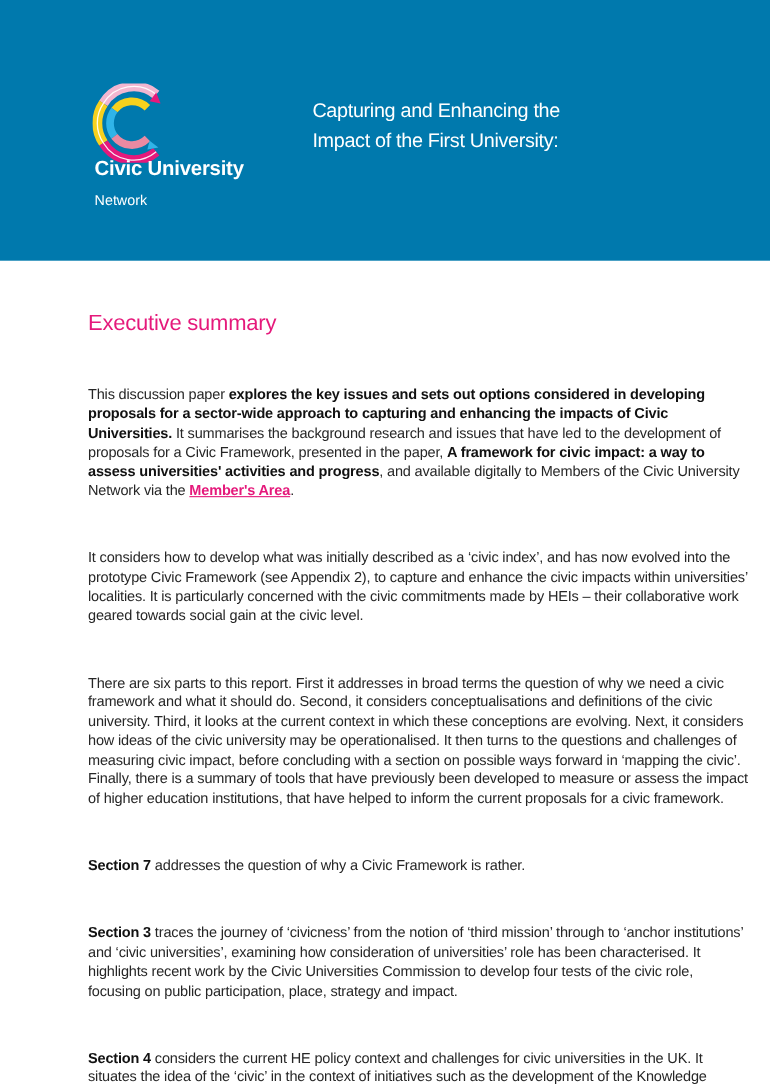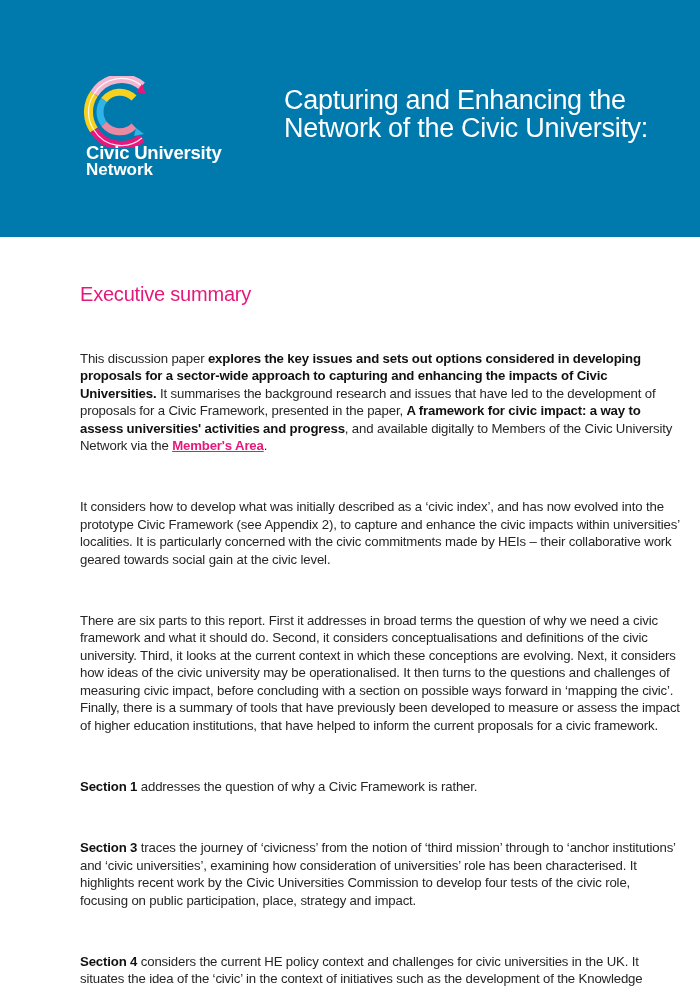--- a/index.html
+++ b/index.html
@@ -12,29 +12,29 @@
     }
     .logo {
       position: absolute; left: 84px; top: 76px; width: 160px; height: 110px;
     }
     .logo-mark { position: absolute; left: 0; top: 0; width: 68px; height: 72px; }
     .logo-name {
       position: absolute; left: 2px; top: 66px; color: #fff;
       font-size: 18.5px; font-weight: bold; letter-spacing: -0.2px; white-space: nowrap;
     }
     .logo-sub {
-      position: absolute; left: 2px; top: 84px; color: #fff;
-      font-size: 17px; font-weight: bold; white-space: nowrap;
+      position: absolute; left: 2px; top: 98px; color: #fff;
+      font-size: 13px; font-weight: normal; white-space: nowrap;
     }
 
     .title-block {
       position: absolute; left: 284px; top: 86px; width: 400px; color: #fff;
     }
     .title-line {
-      font-size: 27px; line-height: 28px; letter-spacing: -0.3px; white-space: nowrap;
+      font-size: 18px; line-height: 28px; letter-spacing: -0.3px; white-space: nowrap;
     }
     .subtitle-line {
       font-size: 19.5px; line-height: 26px; font-weight: normal; white-space: nowrap;
       letter-spacing: -0.3px;
     }
 
     .content {
       position: absolute; left: 80px; top: 282px; width: 600px;
     }
     .section-heading {
@@ -67,32 +67,32 @@
       <path d="M58 10 A32 32 0 0 0 10 18 M10 18 A32 32 0 0 0 10 54 M10 54 A32 32 0 0 0 58 62" fill="none" stroke="#ffffff" stroke-width="1.2" opacity="0.9"></path>
       <path d="M58 8 L62 18 L52 16 Z" fill="#e5197b"></path>
       <path d="M52 52 L60 58 L50 60 Z" fill="#30b4e8"></path>
     </svg>
     <div class="logo-name">Civic University</div>
     <div class="logo-sub">Network</div>
   </div>
 
   <div class="title-block">
     <div class="title-line">Capturing and Enhancing the</div>
-    <div class="title-line">Network of the Civic University:</div>
+    <div class="title-line">Impact of the First University:</div>
   </div>
 </div>
 
 <div class="content">
   <h2 class="section-heading">Executive summary</h2>
 
   <p class="para"><span>This discussion paper </span><b>explores the key issues and sets out options considered in developing proposals for a sector-wide approach to capturing and enhancing the impacts of Civic Universities.</b><span> It summarises the background research and issues that have led to the development of proposals for a Civic Framework, presented in the paper, </span><b>A framework for civic impact: a way to assess universities' activities and progress</b><span>, and available digitally to Members of the Civic University Network via the </span><a class="link">Member's Area</a><span>.</span></p>
 
   <p class="para"> It considers how to develop what was initially described as a ‘civic index’, and has now evolved into the prototype Civic Framework (see Appendix 2), to capture and enhance the civic impacts within universities’ localities. It is particularly concerned with the civic commitments made by HEIs – their collaborative work geared towards social gain at the civic level.</p>
 
   <p class="para">There are six parts to this report. First it addresses in broad terms the question of why we need a civic framework and what it should do. Second, it considers conceptualisations and definitions of the civic university. Third, it looks at the current context in which these conceptions are evolving. Next, it considers how ideas of the civic university may be operationalised. It then turns to the questions and challenges of measuring civic impact, before concluding with a section on possible ways forward in ‘mapping the civic’. Finally, there is a summary of tools that have previously been developed to measure or assess the impact of higher education institutions, that have helped to inform the current proposals for a civic framework.</p>
 
 
-  <p class="para"><b>Section 1</b><span> addresses the question of why a Civic Framework is rather.</span></p>
+  <p class="para"><b>Section 7</b><span> addresses the question of why a Civic Framework is rather.</span></p>
 
   <p class="para"><b>Section 3</b><span> traces the journey of ‘civicness’ from the notion of ‘third mission’ through to ‘anchor institutions’ and ‘civic universities’, examining how consideration of universities’ role has been characterised. It highlights recent work by the Civic Universities Commission to develop four tests of the civic role, focusing on public participation, place, strategy and impact.</span></p>
 
   <p class="para"><b>Section 4</b><span> considers the current HE policy context and challenges for civic universities in the UK. It situates the idea of the ‘civic’ in the context of initiatives such as the development of the Knowledge Exchange Framework (KEF) and R&amp;D Roadmap, but emphasises the distinctly outward-focused character of civic activities, framing impact in terms of benefits to society and locality rather than to HEIs.</span></p>
 </div>
 
 </body></html>

